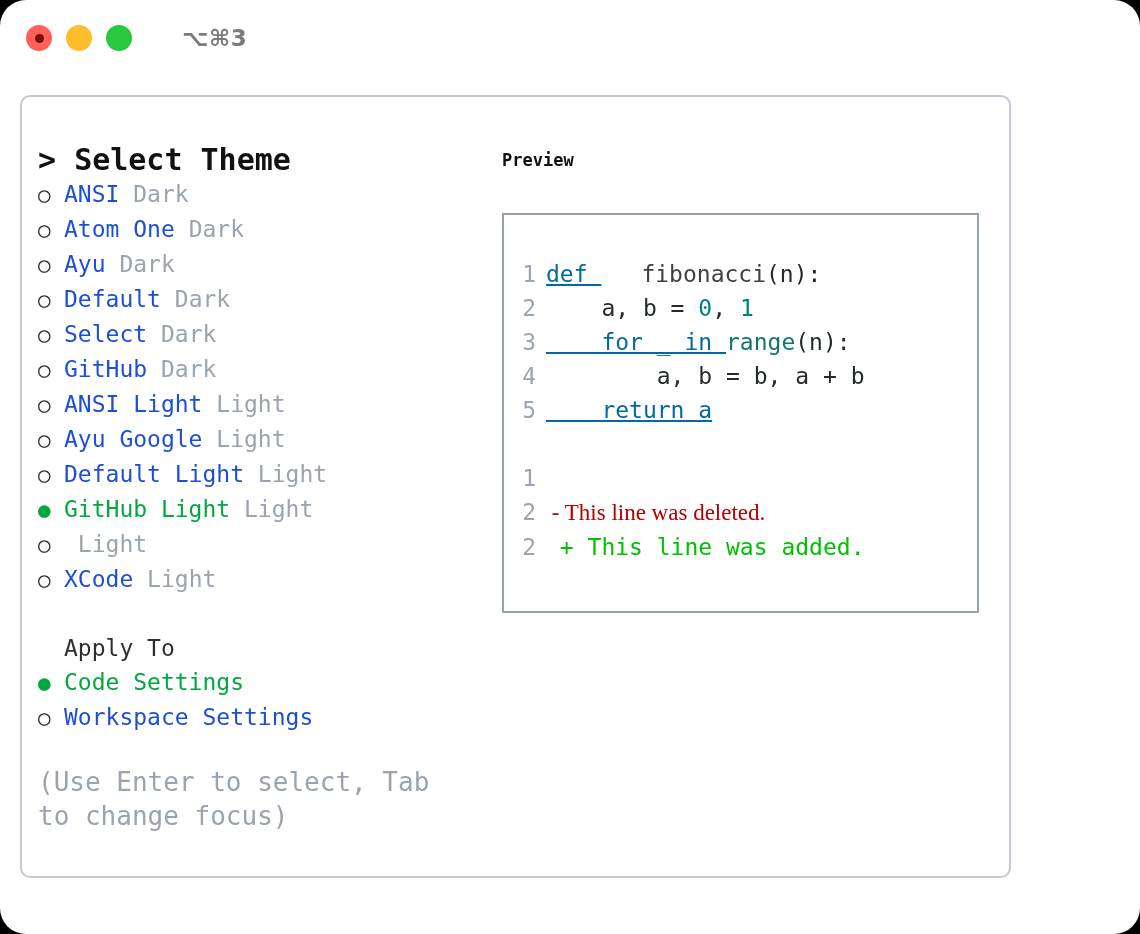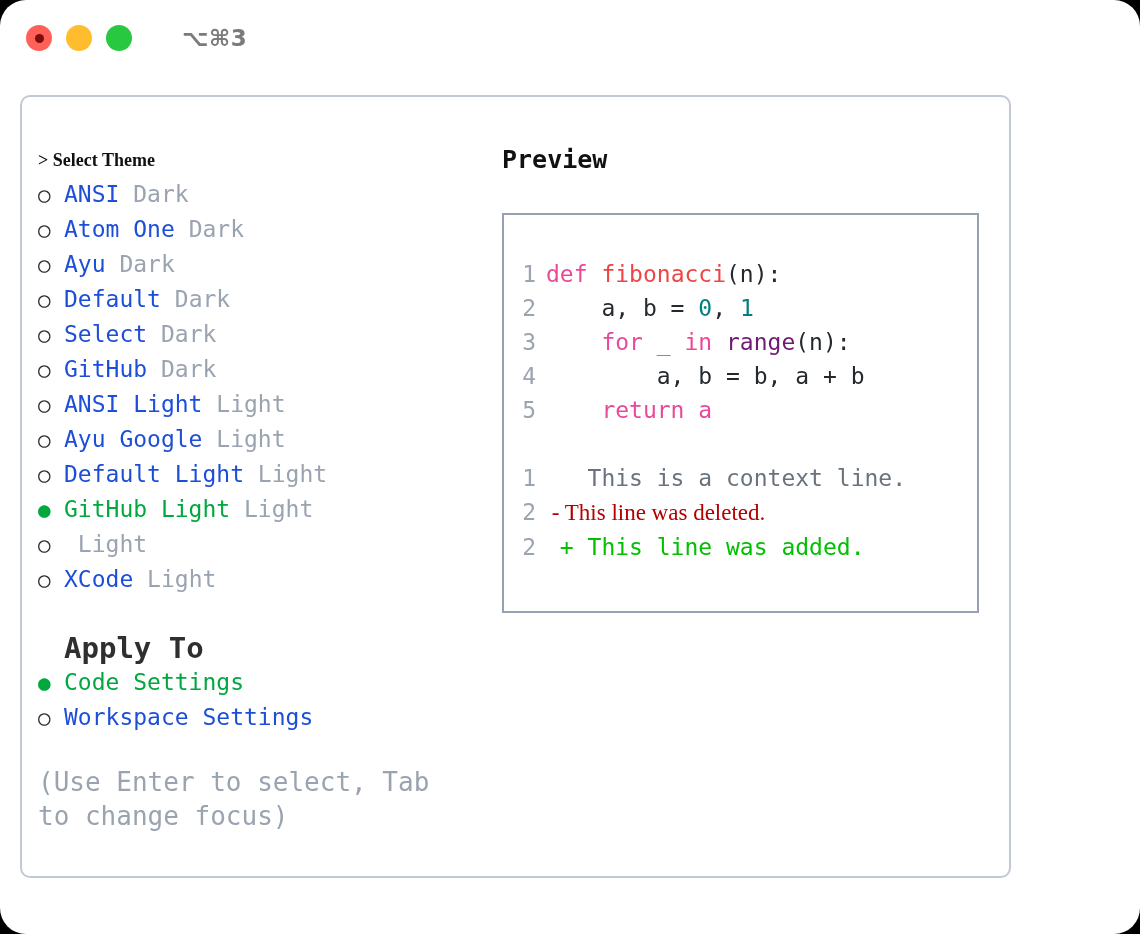--- a/index.html
+++ b/index.html
@@ -88,26 +88,25 @@
 
   
   .left {
     position: absolute;
     left: 16px;
     top: 46px;
     width: 440px;
   }
 
   .heading {
-    font-size: 18px;
+    font-size: 30px;
     font-weight: bold;
     color: #111111;
     line-height: 34px;
     white-space: pre;
-    font-family: Liberation Serif, serif;
   }
   .heading .caret { color: #111111; }
 
   .opt {
     display: flex;
     align-items: baseline;
     line-height: 34px;
     font-size: 23px;
     white-space: pre;
     color: #2f2f2f;
@@ -118,26 +117,25 @@
     flex: 0 0 26px;
     color: #2f2f2f;
     font-size: 21px;
   }
   .opt.selected .bullet { color: #00a83e; }
   .opt.selected .label  { color: #00a83e; }
   .opt .label { color: #1d4ed8; }
   .opt .suffix { color: #9aa3b0; text-align: center; }
 
   .group-title {
-    font-size: 29px;
+    font-size: 23px;
     color: #2f2f2f;
     line-height: 34px;
     padding-left: 26px;
     white-space: pre;
-    font-weight: bold;
   }
 
   .spacer-sm { height: 34px; }
   .spacer-md { height: 30px; }
 
   .hint {
     width: 400px;
     font-size: 26px;
     color: #9aa3b0;
     line-height: 34px;
@@ -145,21 +143,21 @@
   }
 
   
   .right {
     position: absolute;
     left: 480px;
     top: 46px;
     width: 490px;
   }
   .preview-title {
-    font-size: 25px;
+    font-size: 17px;
     font-weight: bold;
     color: #111111;
     line-height: 34px;
   }
   .preview-box {
     margin-top: 36px;
     width: 477px;
     height: 400px;
     border: 2px solid #96a2b3;
     background: #ffffff;
@@ -177,24 +175,24 @@
   .ln {
     flex: 0 0 42px;
     width: 42px;
     text-align: right;
     color: #9aa5b1;
     padding-right: 10px;
     box-sizing: border-box;
   }
   .code-text { color: #24292e; }
 
-  .tok-kw   { color: #ec4899; }
-  .tok-fn   { color: #ef4444; }
+  .tok-kw   { color: #0369a1; text-decoration: underline; }
+  .tok-fn   { color: #404040; margin-left: 40px; }
   .tok-num  { color: #007f7f; }
-  .tok-call { color: #701a75; }
+  .tok-call { color: #0f766e; }
   .tok-plain{ color: #24292e; }
 
   .diff-gap { height: 34px; }
   .diff-ctx { color: #6a737d; }
   .diff-del { color: #b30000; font-family: Liberation Serif, serif; }
   .diff-add { color: #00c000; }
 </style>
 </head>
 <body>
 
@@ -252,21 +250,21 @@
         <div class="preview-box">
           <div id="code-block">
               <div class="code-line"><span class="ln">1</span><span class="code-text"><span class="tok-kw">def </span><span class="tok-fn">fibonacci</span><span class="tok-plain">(n):</span></span></div>
               <div class="code-line"><span class="ln">2</span><span class="code-text"><span class="tok-plain">    a, b = </span><span class="tok-num">0</span><span class="tok-plain">, </span><span class="tok-num">1</span></span></div>
               <div class="code-line"><span class="ln">3</span><span class="code-text"><span class="tok-kw">    for _ in </span><span class="tok-call">range</span><span class="tok-plain">(n):</span></span></div>
               <div class="code-line"><span class="ln">4</span><span class="code-text"><span class="tok-plain">        a, b = b, a + b</span></span></div>
               <div class="code-line"><span class="ln">5</span><span class="code-text"><span class="tok-kw">    return a</span></span></div>
             </div>
           <div class="diff-gap"></div>
           <div id="diff-block">
-              <div class="code-line"><span class="ln">1</span><span class="diff-ctx">   This is a context line.</span></div>
+              <div class="code-line"><span class="ln">1</span></div>
               <div class="code-line"><span class="ln">2</span><span class="diff-del"> - This line was deleted.</span></div>
               <div class="code-line"><span class="ln">2</span><span class="diff-add"> + This line was added.</span></div>
             </div>
         </div>
       </div>
 
     </div>
   </div>
 </div>
 

